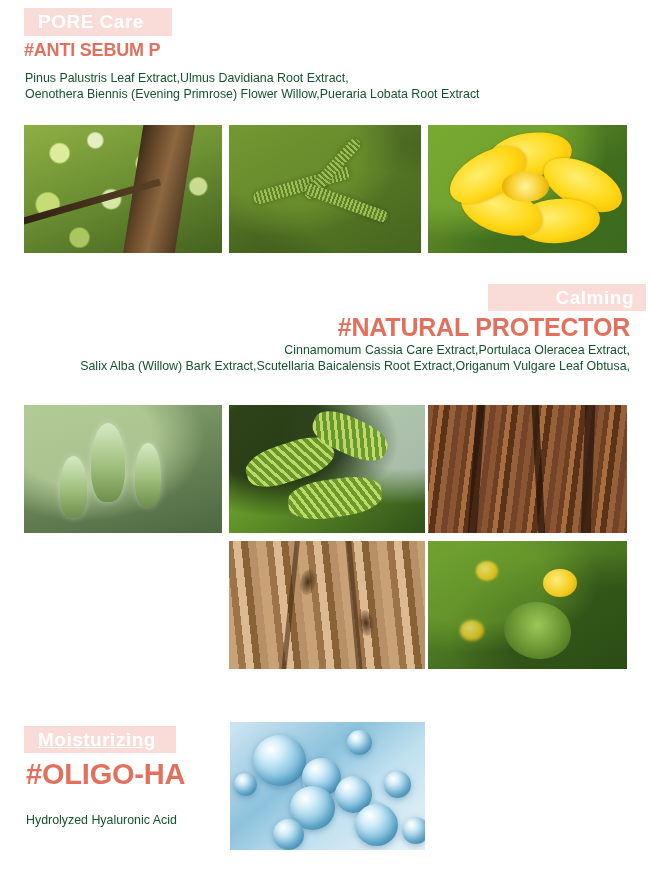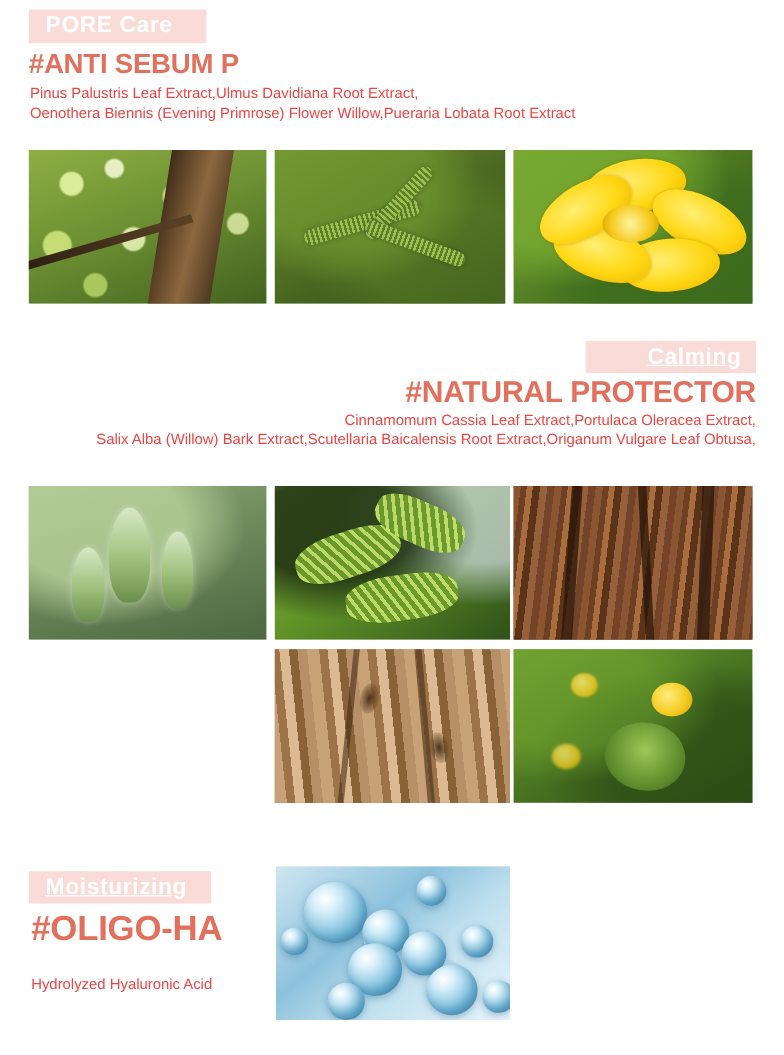--- a/index.html
+++ b/index.html
@@ -42,21 +42,21 @@
     position: absolute;
     color: #e2705d;
     font-weight: bold;
     letter-spacing: -0.2px;
     white-space: nowrap;
     font-family: "Liberation Sans", sans-serif;
   }
 
   .ingredients {
     position: absolute;
-    color: #ef4444;
+    color: #14532d;
     line-height: 16px;
     font-size: 12.4px;
     white-space: nowrap;
   }
   .ingredients .ln { display: block; }
   .ingredients.alignright .ln { text-align: right; }
 
   
   .photo {
     position: absolute;
@@ -251,21 +251,21 @@
     border-radius: 50%;
     background:
       radial-gradient(circle at 34% 28%, #ffffff 0%, #d5eef9 22%, #79bcdc 62%, #3d8fba 100%);
     box-shadow: 0 2px 6px rgba(30,90,125,.35), inset -3px -4px 8px rgba(20,80,115,.3);
   }
 
   
   .badge-pore       { font-size: 19px; }
   .badge-calming    { font-size: 19px; }
   .badge-moist      { font-size: 19px; }
-  .hl-1 { font-size: 23px; }
+  .hl-1 { font-size: 18px; }
   .hl-2 { font-size: 25px; }
   .hl-3 { font-size: 29px; }
   .ing-3 { font-size: 12.4px; }
 </style>
 </head>
 <body>
 
 <div class="page">
 
   <div class="section" style="left:0;top:0;height:265px;padding-left:44px;">
@@ -295,26 +295,26 @@
       <div class="pet p2"></div>
       <div class="pet p3"></div>
       <div class="pet p4"></div>
       <div class="pet p5"></div>
       <div class="core"></div>
     </div>
   </div>
 
   <div class="section" style="left:0;top:280px;height:400px;">
 
-    <div class="badge right badge-calming" style="left:488px;top:4px;width:142px;height:27px;text-decoration:underline;">Calming</div>
+    <div class="badge right badge-calming" style="left:488px;top:4px;width:158px;height:27px;">Calming</div>
 
     <div class="headline hl-2" style="right:23px;top:33px;">#NATURAL PROTECTOR</div>
 
     <div class="ingredients alignright" style="left:0;top:62px;width:630px;">
-      <span class="ln">Cinnamomum Cassia Leaf Extract,Portulaca Oleracea Extract,</span>
+      <span class="ln">Cinnamomum Cassia Care Extract,Portulaca Oleracea Extract,</span>
       <span class="ln">Salix Alba (Willow) Bark Extract,Scutellaria Baicalensis Root Extract,Origanum Vulgare Leaf Obtusa,</span>
     </div>
 
     <div class="photo ph-herb" style="left:24px;top:125px;width:198px;height:128px;">
       <div class="stalk s1"></div>
       <div class="stalk s2"></div>
       <div class="stalk s3"></div>
     </div>
 
     <div class="photo ph-cypress" style="left:229px;top:125px;width:196px;height:128px;">

